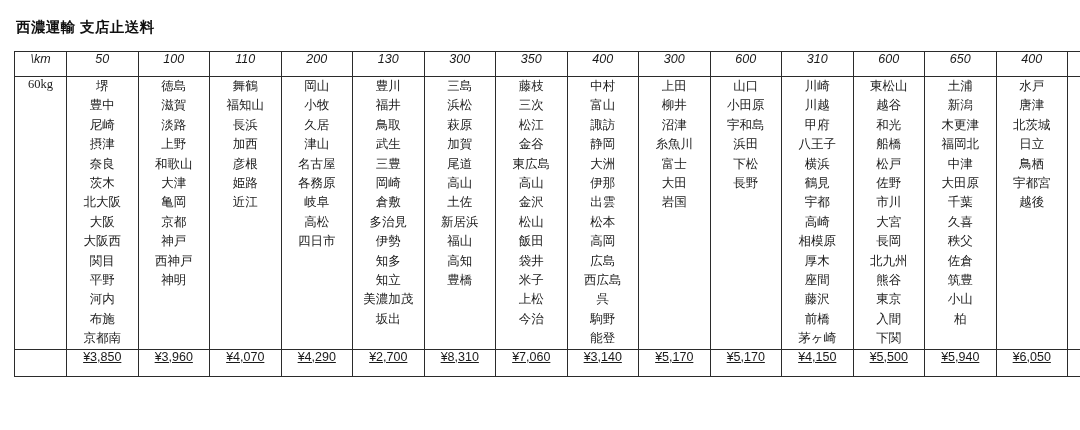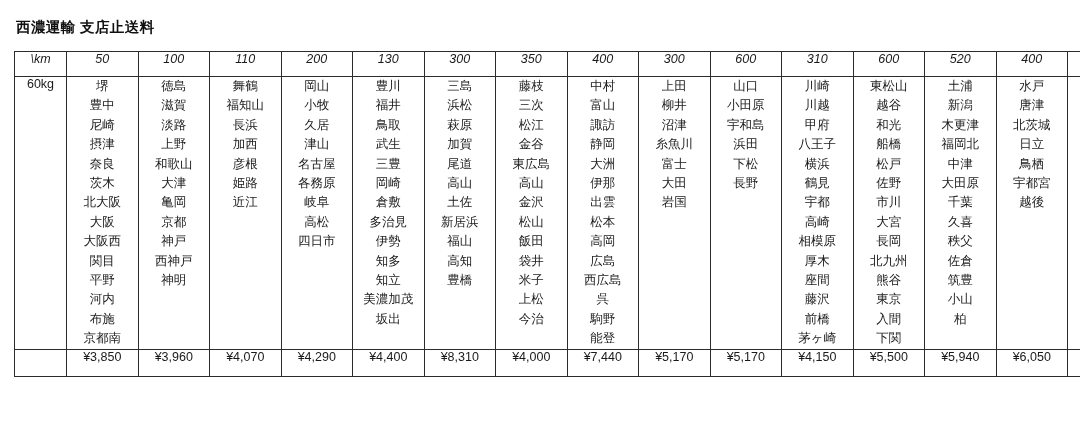--- a/index.html
+++ b/index.html
@@ -58,39 +58,41 @@
     text-align: left;
     padding-left: 5px;
     font-weight: 400;
     font-size: 12.5px;
   }
   td.weight-cell {
     vertical-align: middle;
     text-align: left;
     padding-left: 4px;
     font-size: 12.5px;
+    font-family: Liberation Serif, serif;
   }
   td.city-cell {
     padding: 4px 0 6px 0;
     line-height: 19.4px;
     font-size: 12.5px;
   }
   .city-list {
     display: block;
   }
   .city-list span {
     display: block;
     white-space: nowrap;
   }
   tfoot td {
     height: 26px;
     vertical-align: middle;
     text-align: right;
     padding-right: 7px;
     font-size: 13px;
+    text-decoration: underline;
   }
   tfoot td.empty-foot {
     border: 1px solid #2b2b2b;
   }
 </style>
 </head>
 <body>
 
 <div class="page">
 
@@ -123,21 +125,21 @@
         <th>110</th>
         <th>200</th>
         <th>130</th>
         <th>300</th>
         <th>350</th>
         <th>400</th>
         <th>300</th>
         <th>600</th>
         <th>310</th>
         <th>600</th>
-        <th>520</th>
+        <th>650</th>
         <th>400</th>
         <th>750</th>
       </tr>
     </thead>
     <tbody>
       <tr>
         <td class="weight-cell">60kg</td>
         <td class="city-cell">
             <span class="city-list">
               <span>堺</span>
@@ -360,24 +362,24 @@
           </td>
       </tr>
     </tbody>
     <tfoot>
       <tr>
         <td class="empty-foot"></td>
         <td>¥3,850</td>
         <td>¥3,960</td>
         <td>¥4,070</td>
         <td>¥4,290</td>
-        <td>¥4,400</td>
+        <td>¥2,700</td>
         <td>¥8,310</td>
-        <td>¥4,000</td>
-        <td>¥7,440</td>
+        <td>¥7,060</td>
+        <td>¥3,140</td>
         <td>¥5,170</td>
         <td>¥5,170</td>
         <td>¥4,150</td>
         <td>¥5,500</td>
         <td>¥5,940</td>
         <td>¥6,050</td>
         <td>¥6,490</td>
       </tr>
     </tfoot>
   </table>

